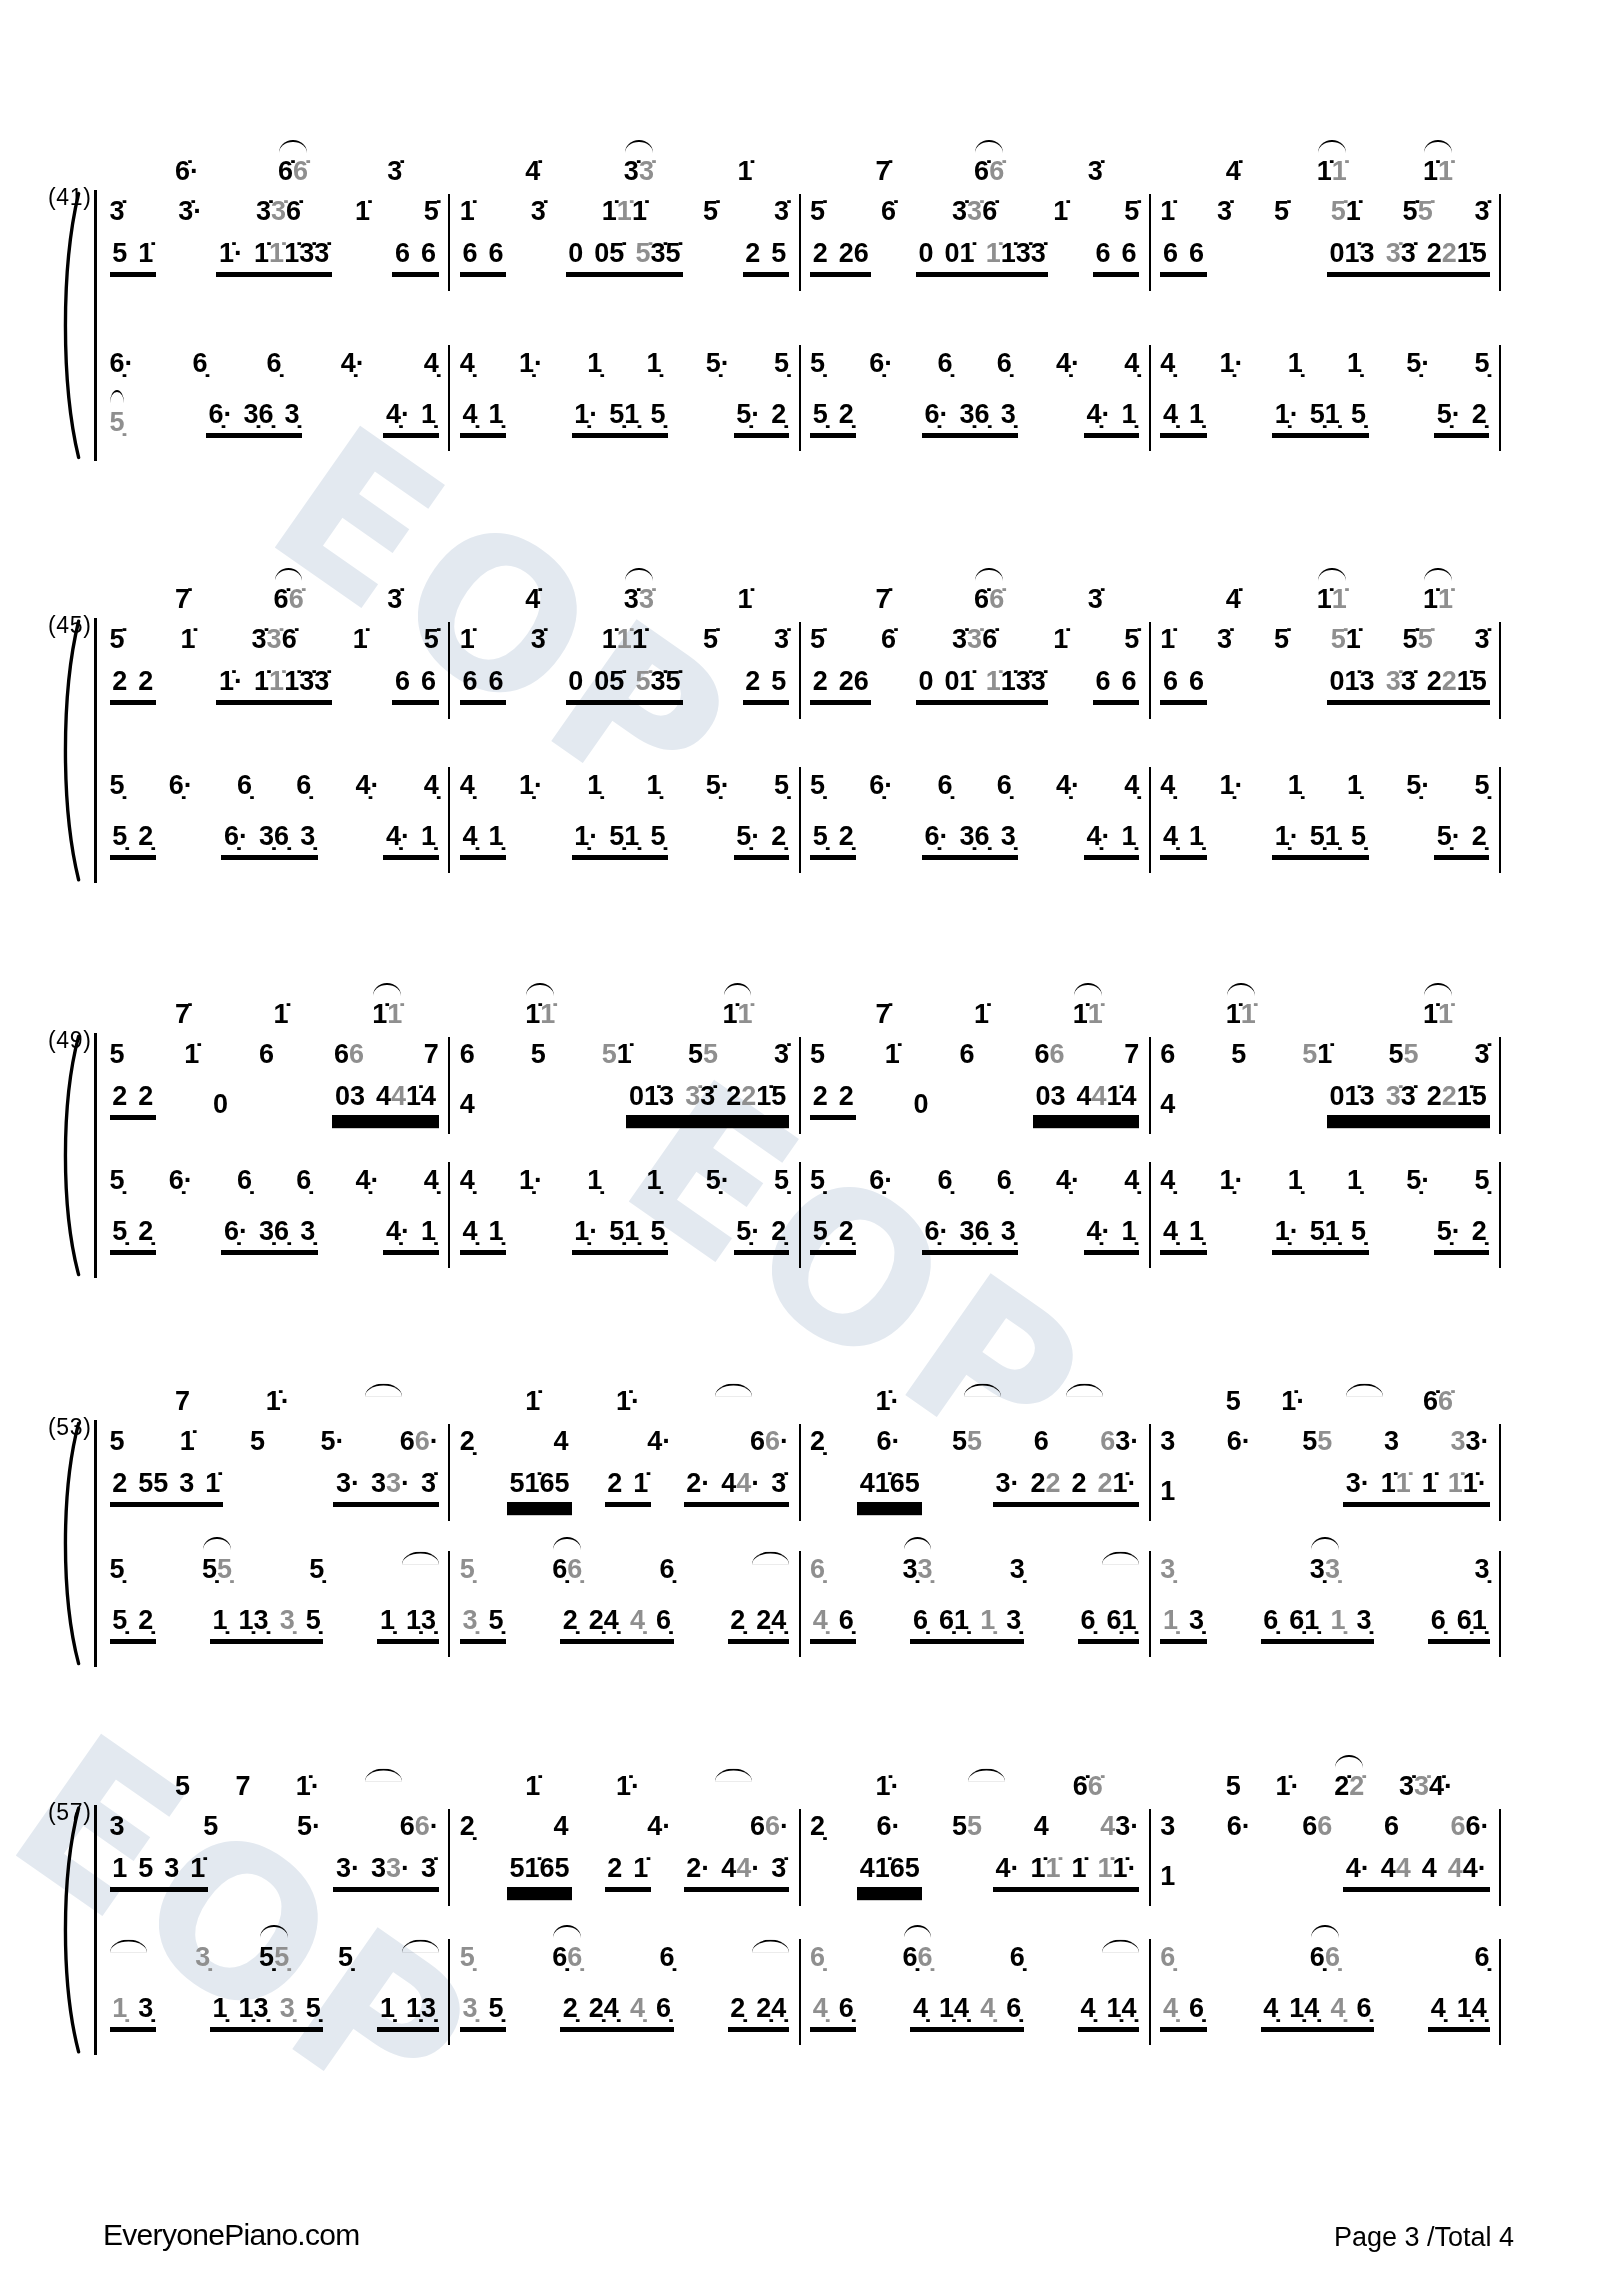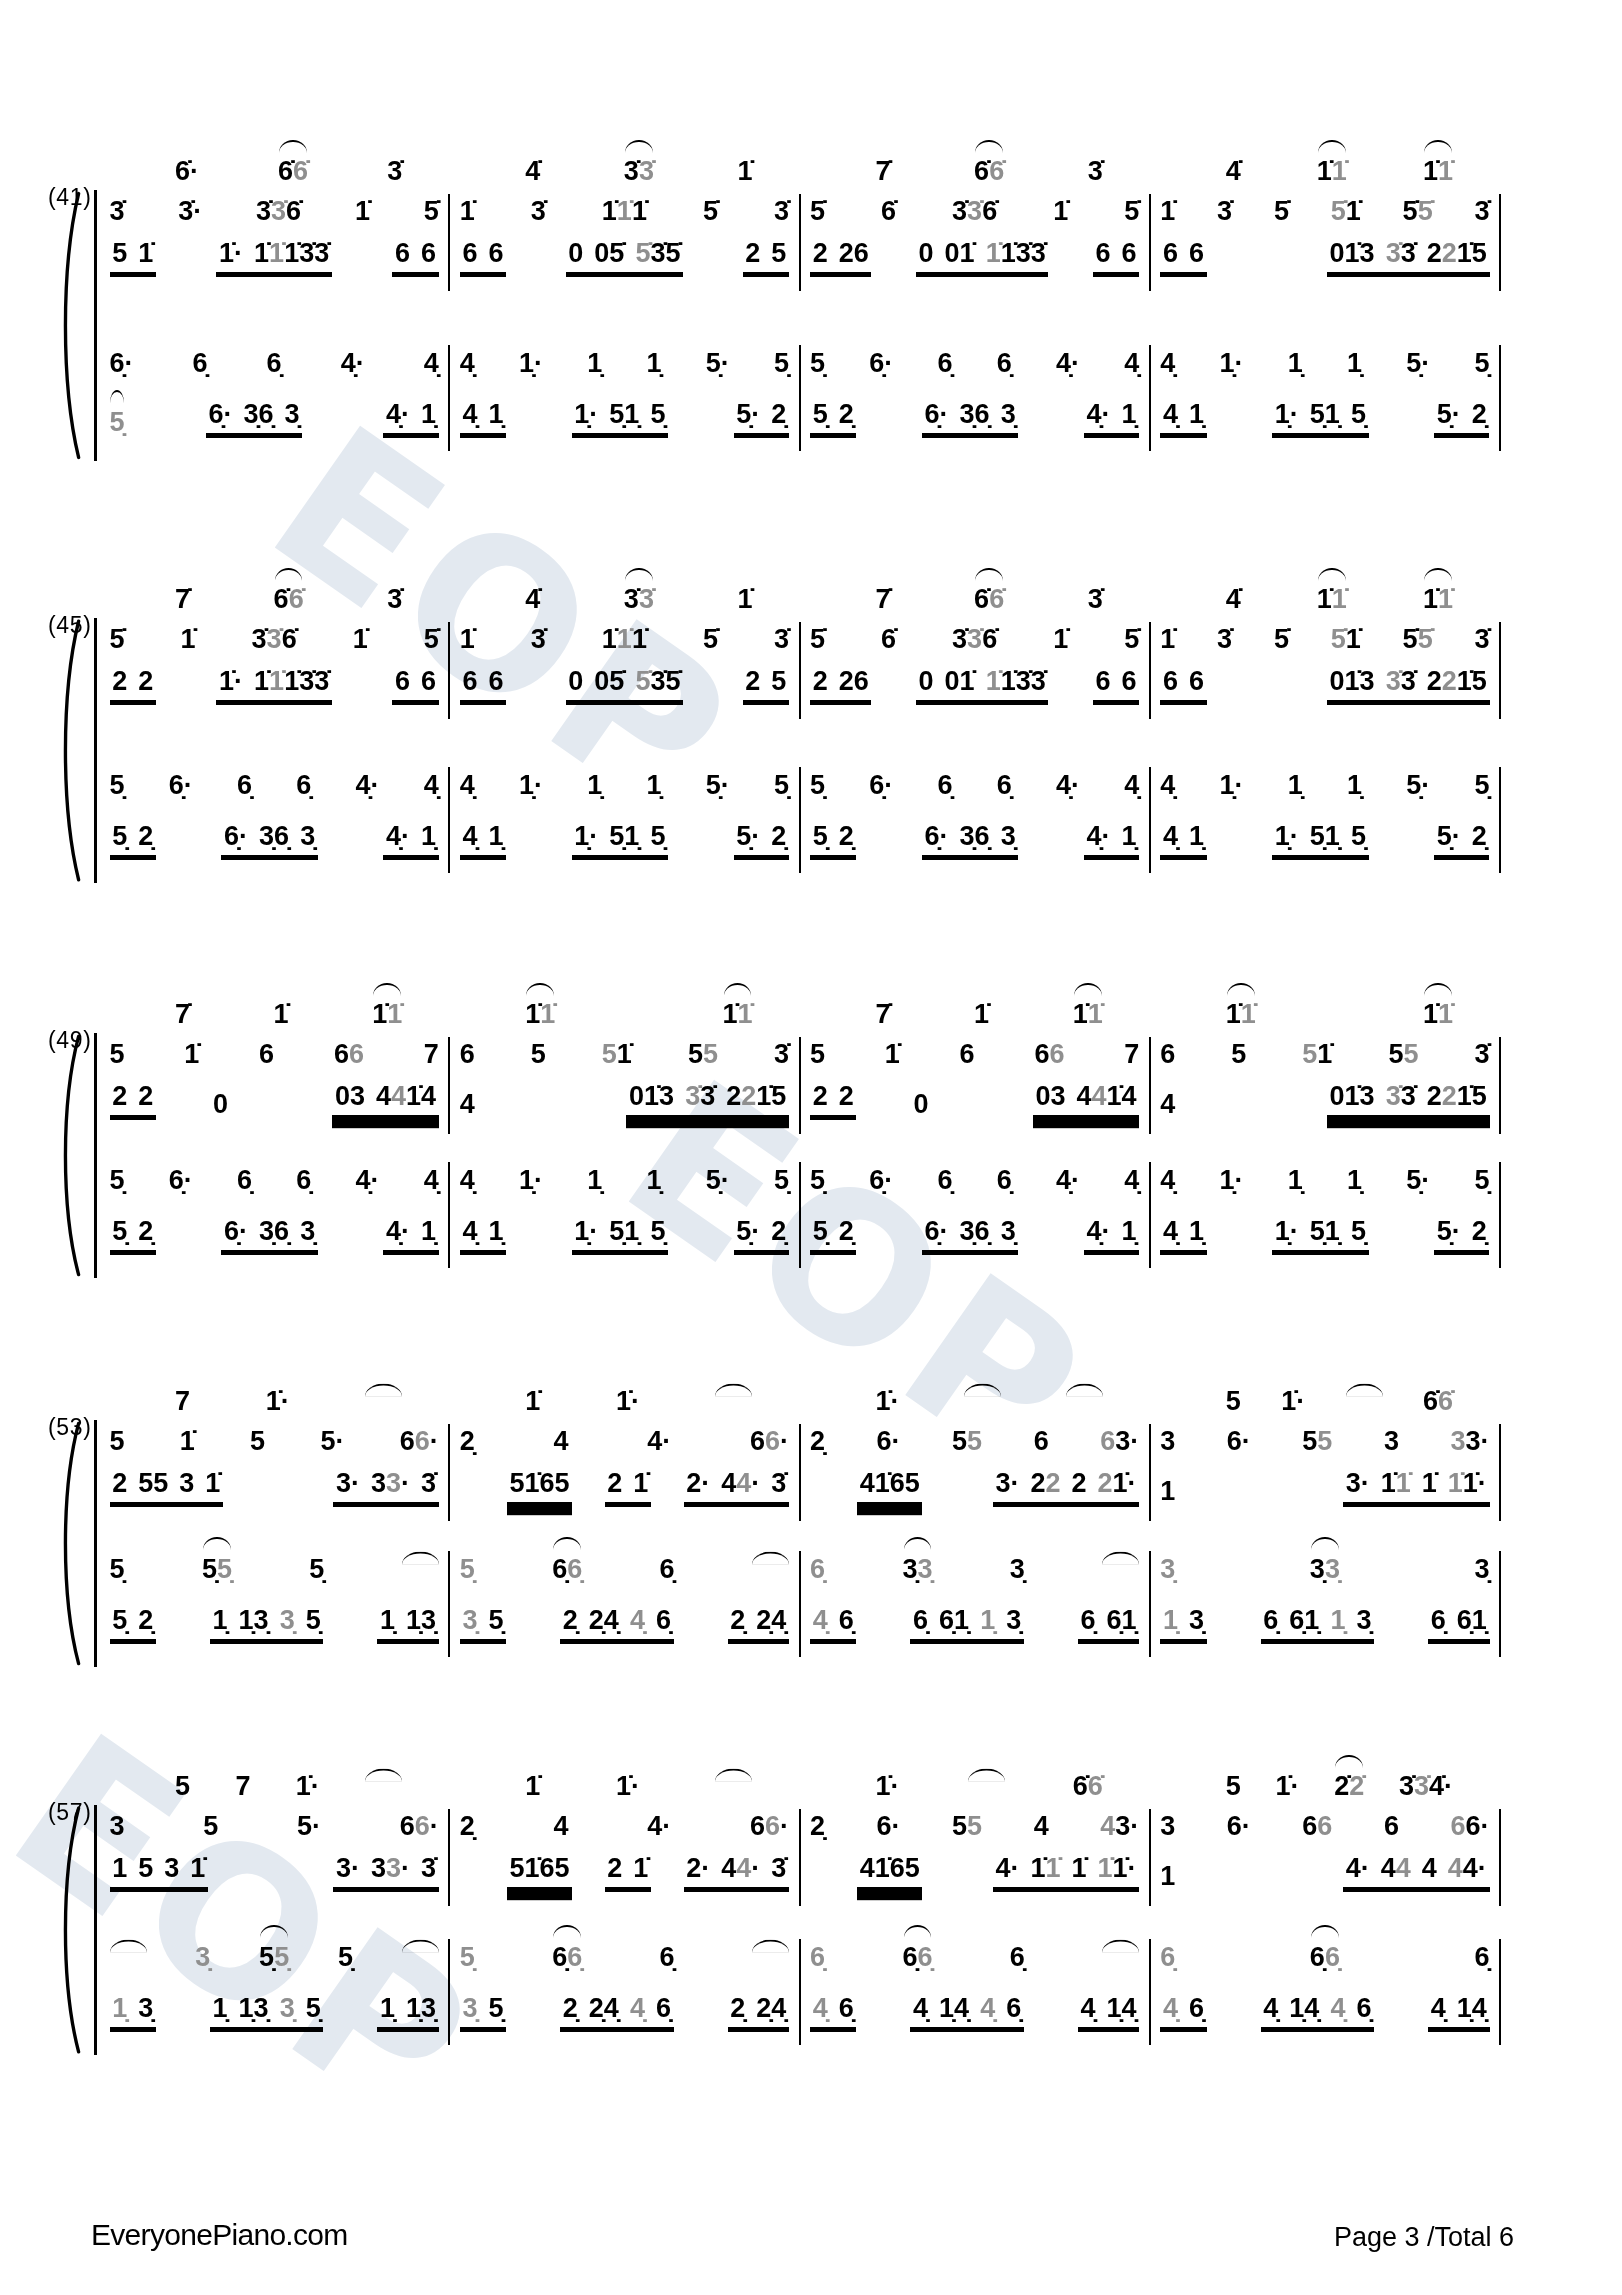--- a/index.html
+++ b/index.html
@@ -22,21 +22,21 @@
   .row.mid{margin-bottom:11px;}
   .row.upper{margin-bottom:20.4px;}
   .tok{display:inline-block;position:relative;}
   .gy{color:#8f8f8f;}
   .grp{display:inline-flex;gap:11px;align-items:flex-end;border-bottom:5.5px solid #000;padding:0 2.7px 2.7px 2.7px;}
   .grp.b2{box-shadow:0 8.2px 0 0 #000;margin-left:47px;}
   .arc{position:absolute;top:-16.4px;left:4%;width:92%;height:11px;border-top:2.7px solid #000;
        border-radius:50% 50% 0 0 / 100% 100% 0 0;}
   .arc-s{display:inline-block;width:37px;height:11px;border-top:2.7px solid #000;
        border-radius:50% 50% 0 0 / 100% 100% 0 0;transform:translateY(-20.4px);}
-  .footer-left{position:absolute;left:91px;top:2218px;font-size:30px;letter-spacing:-0.7px;}
+  .footer-left{position:absolute;left:103px;top:2218px;font-size:30px;letter-spacing:-0.7px;}
   .footer-right{position:absolute;left:1334px;top:2222px;font-size:27px;}
 </style>
 </head>
 <body>
 
 <div id="page">
   <div id="watermarks">
       <div class="watermark" style="left: 368px; top: 382px; transform: rotate(35deg);">EOP</div>
       <div class="watermark" style="left: 722px; top: 1036px; transform: rotate(35deg);">EOP</div>
       <div class="watermark" style="left: 109px; top: 1690px; transform: rotate(35deg);">EOP</div>
@@ -1171,15 +1171,15 @@
                   <span class="tok"><span>4̣</span></span>
                   <span class="tok"><span>1̣4̣</span></span>
                 </span>
               </div>
             </div>
           </div>
         </div>
       </div>
     </div>
   <div class="footer-left">EveryonePiano.com</div>
-  <div class="footer-right">Page 3 /Total 6</div>
+  <div class="footer-right">Page 3 /Total 4</div>
 </div>
 
 
 </body></html>

